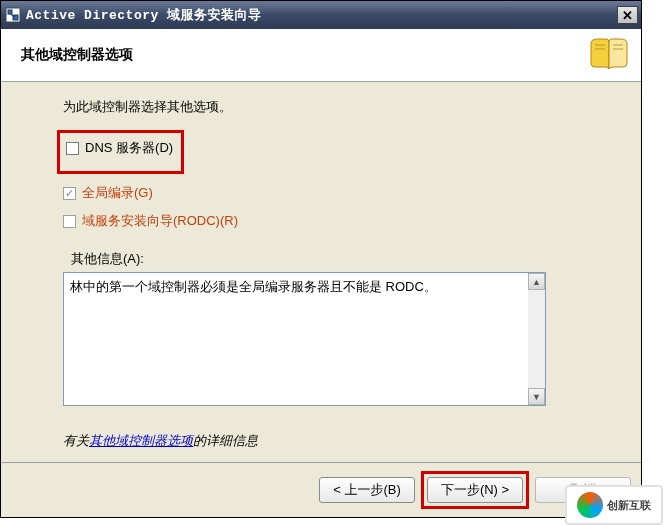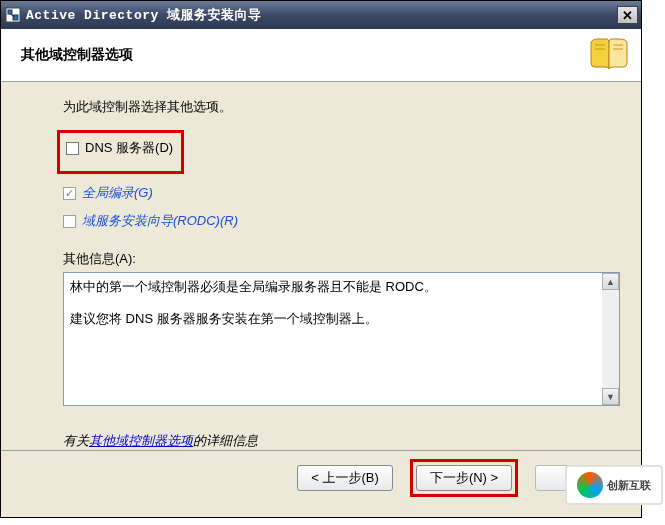--- a/index.html
+++ b/index.html
@@ -101,32 +101,32 @@
     margin-right: 6px;
     display:flex;
     align-items:center;
     justify-content:center;
     font-size:11px;
     line-height:11px;
   }
   .checkbox-row.disabled .chk { border-color:#a0a0a0; }
   .checkbox-row.disabled .chk .tick { color:#808080; }
   .checkbox-row .lbl { }
-  .checkbox-row.disabled .lbl { color: #1d4ed8; font-style: italic; }
+  .checkbox-row.disabled .lbl { color: #c2410c; }
   .highlight-red {
     border: 3px solid #d40000;
     padding: 4px 8px;
     display: inline-flex;
     align-items: center;
     margin-left: -6px;
   }
   .highlight-red .chk { margin-left: -2px; }
-  .info-label { margin-top: 18px; margin-bottom: 4px; }
+  .info-label { margin-top: 18px; margin-bottom: 4px; margin-left: 8px; }
   .info-box {
-    width: 557px;
+    width: 483px;
     height: 134px;
     border: 1px solid #7f9db9;
     background: #fff;
     box-sizing: border-box;
     display:flex;
   }
   .info-box .text-region {
     flex:1;
     padding: 4px 6px;
     font-size: 13px;
@@ -150,29 +150,29 @@
   }
   .sb-track { flex:1; background:#efefef; }
   .more-info {
     margin-top: 26px;
     font-size: 13px;
     font-style: italic;
   }
   .more-info a { color: #0000cc; text-decoration: underline; }
   .button-bar {
     position: absolute;
-    left: 0; right: 0; bottom: 12px;
+    left: 0; right: 0; bottom: 0;
     height: 54px;
     border-top: 1px solid #a0a0a0;
     background: #ECE9D8;
     display:flex;
     align-items:center;
     justify-content:flex-end;
     padding-right: 10px;
-    gap: 17px;
+    gap: 6px;
   }
   .wiz-btn {
     min-width: 96px;
     height: 26px;
     background: linear-gradient(to bottom,#fefefe,#e8e8e8);
     border: 1px solid #8a8a8a;
     border-radius: 3px;
     box-sizing:border-box;
     font-size: 13px;
     display:flex;
@@ -183,21 +183,21 @@
   }
   .wiz-btn.disabled { color:#a0a0a0; border-color:#b8b8b8; }
   .next-wrap {
     border: 3px solid #d40000;
     padding: 3px;
     display:flex;
   }
   .watermark {
     position: absolute;
     right: 2px;
-    bottom: 20px;
+    bottom: 0;
     width: 94px;
     height: 36px;
     background: #fff;
     border: 2px solid #e0e0e0;
     border-radius: 4px;
     display:flex;
     align-items:center;
     justify-content:center;
     font-size: 11px;
     color:#444;
@@ -268,21 +268,20 @@
     <div class="checkbox-row disabled">
       <span class="chk"></span>
       <span class="lbl">域服务安装向导(RODC)(R)</span>
     </div>
 
     <div class="info-label">其他信息(A):</div>
 
     <div class="info-box">
       <div class="text-region">
         <p>林中的第一个域控制器必须是全局编录服务器且不能是 RODC。</p>
-        <p>建议您将 DNS 服务器服务安装在第一个域控制器上。</p>
       </div>
       <div class="scrollbar">
         <div class="sb-btn">▲</div>
         <div class="sb-track"></div>
         <div class="sb-btn">▼</div>
       </div>
     </div>
 
     <div class="more-info">
       <span>有关</span><a href="#">其他域控制器选项</a><span>的详细信息</span>

